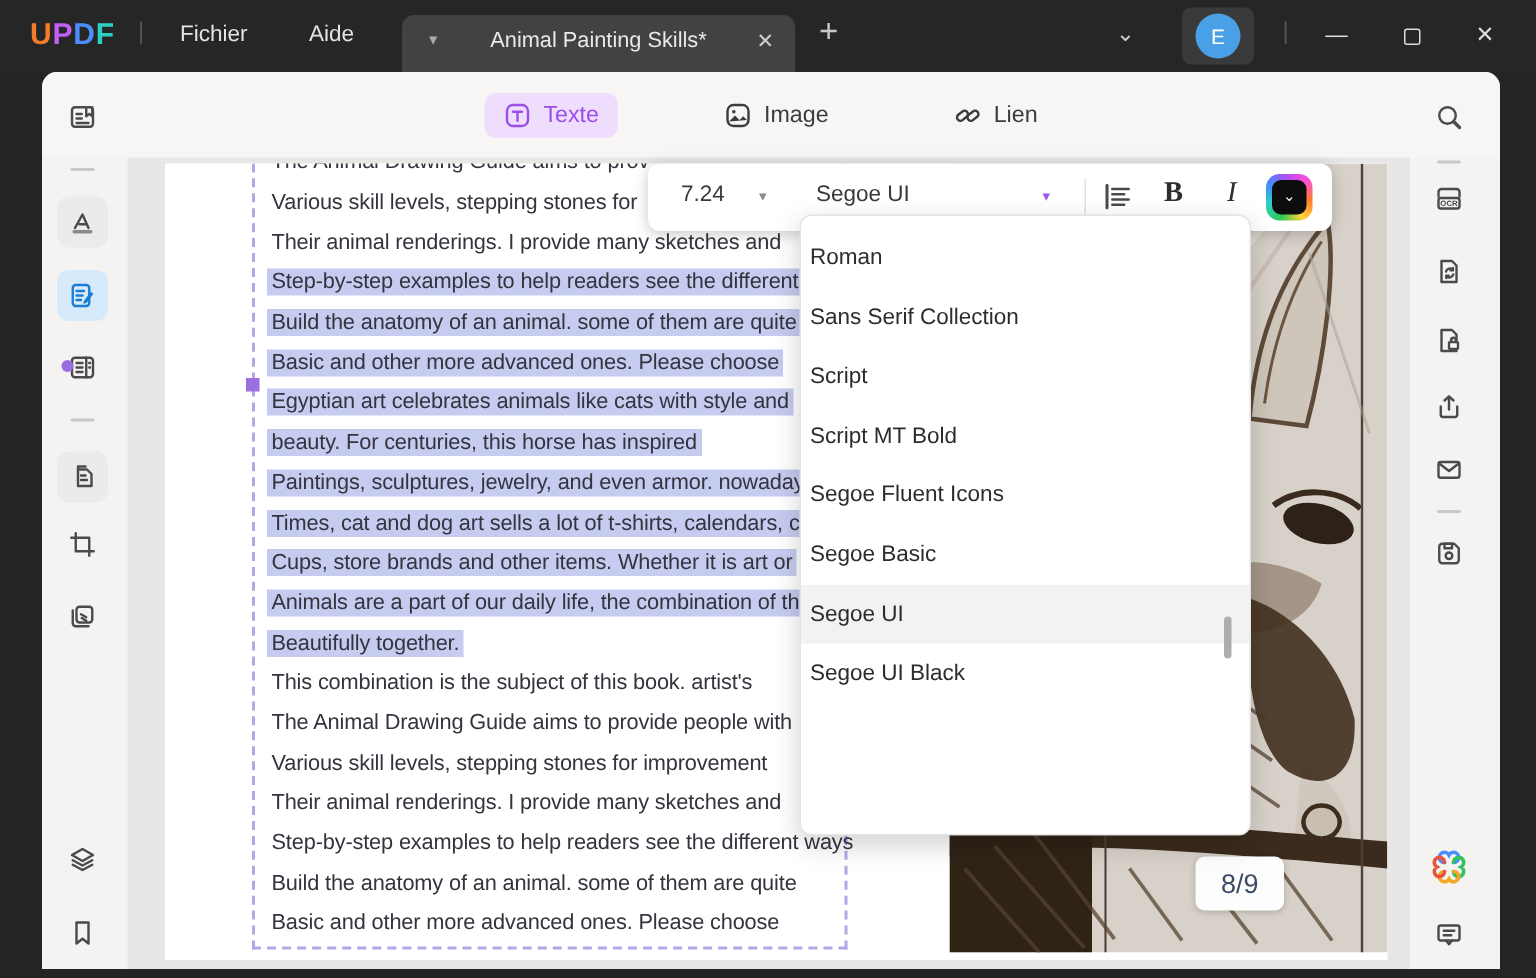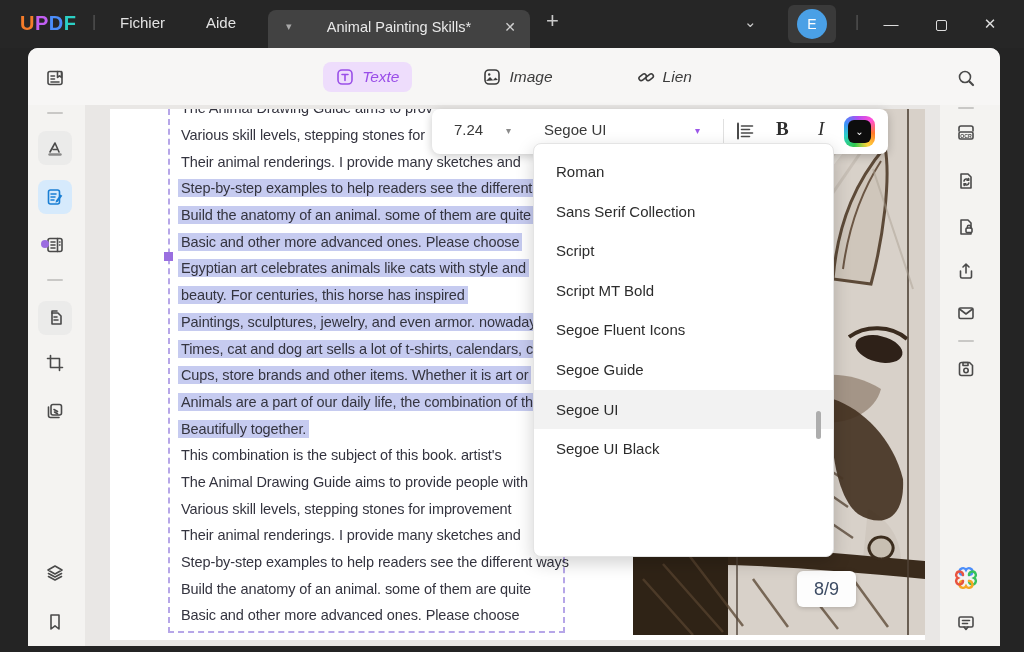--- a/index.html
+++ b/index.html
@@ -26,21 +26,21 @@
   #btn-max .sq { display:inline-block; width:11px; height:11px; border:1.4px solid #dcdcdc; border-radius:2px; vertical-align:middle; }
 
   
   #panel { position:absolute; left:28px; top:48px; width:972px; height:598px;
            background:#f4f3f1; border-radius:10px 10px 0 0; }
   #notch-dot { position:absolute; left:13px; top:192px; width:8px; height:8px; border-radius:50%; background:#9b6ce0; }
 
   
   #mode-bar { position:absolute; left:0; top:0; width:972px; height:57px; background:#f7f6f5;
               border-radius:10px 10px 0 0; display:flex; align-items:center; justify-content:center; gap:58px; }
-  .mode-btn { display:flex; align-items:center; gap:8px; font-size:15.5px; color:#3c3c3c; padding:6px 13px; border-radius:8px;font-style:italic; }
+  .mode-btn { display:flex; align-items:center; gap:8px; font-size:15.5px; color:#3c3c3c; padding:6px 13px; border-radius:8px; }
   .mode-btn.active { background:#eeddfc; color:#9a4fe8; }
   .mode-btn svg { display:block; }
 
   
   .railbtn { position:absolute; width:34px; height:34px; border-radius:8px; display:flex; align-items:center; justify-content:center; }
   .railbtn.faintbg { background:#ebebea; }
   .railbtn.activeblue { background:#d6eafc; }
   .rail-div { position:absolute; width:16px; height:2px; background:#c9c8c6; border-radius:1px; }
 
   
@@ -76,21 +76,21 @@
   #color-swatch { position:absolute; left:412px; top:7px; width:31px; height:31px; border-radius:9px;
                   background:conic-gradient(from 200deg,#31c950,#2bd0c5,#3f8efb,#b44df0,#ff4fd8,#ff7a2a,#ffd43b,#31c950);
                   display:flex; align-items:center; justify-content:center; }
   #color-swatch .inner { width:23px; height:23px; border-radius:6px; background:#0d0d0d; color:#fff;
                          font-size:10px; text-align:center; line-height:23px; }
 
   
   #font-dropdown { position:absolute; left:505px; top:95px; width:301px; height:414px; background:#fff;
                    border:1px solid #e4e4e4; border-radius:8px; box-shadow:0 6px 18px rgba(0,0,0,.18);
                    z-index:6; padding-top:8px; }
-  .font-opt { height:39.6px; line-height:39.6px; padding-left:22px; font-size:15px; color:#2c2c2c; }
+  .font-opt { height:39.6px; line-height:39.6px; padding-left:6px; font-size:15px; color:#2c2c2c; }
   .font-opt.selected { background:#f2f2f2; }
   #dd-scrollthumb { position:absolute; right:12px; top:267px; width:5px; height:28px; background:#adadad; border-radius:3px; }
 
   svg.icon { stroke:#4a4a4a; fill:none; stroke-width:1.6; stroke-linecap:round; stroke-linejoin:round; }
   svg.icon.blue { stroke:#1a7fd4; }
 </style>
 </head>
 <body>
 
 <div id="titlebar">
@@ -384,20 +384,20 @@
       <div class="inner">⌄</div>
     </div>
   </div>
 
   <div id="font-dropdown">
     <div class="font-opt"><span>Roman</span></div>
       <div class="font-opt"><span>Sans Serif Collection</span></div>
       <div class="font-opt"><span>Script</span></div>
       <div class="font-opt"><span>Script MT Bold</span></div>
       <div class="font-opt"><span>Segoe Fluent Icons</span></div>
-      <div class="font-opt"><span>Segoe Guide</span></div>
+      <div class="font-opt"><span>Segoe Basic</span></div>
       <div class="font-opt selected"><span>Segoe UI</span></div>
       <div class="font-opt"><span>Segoe UI Black</span></div>
     <div id="dd-scrollthumb"></div>
   </div>
 
   <div id="notch-dot"></div>
 </div>
 
 </body></html>

